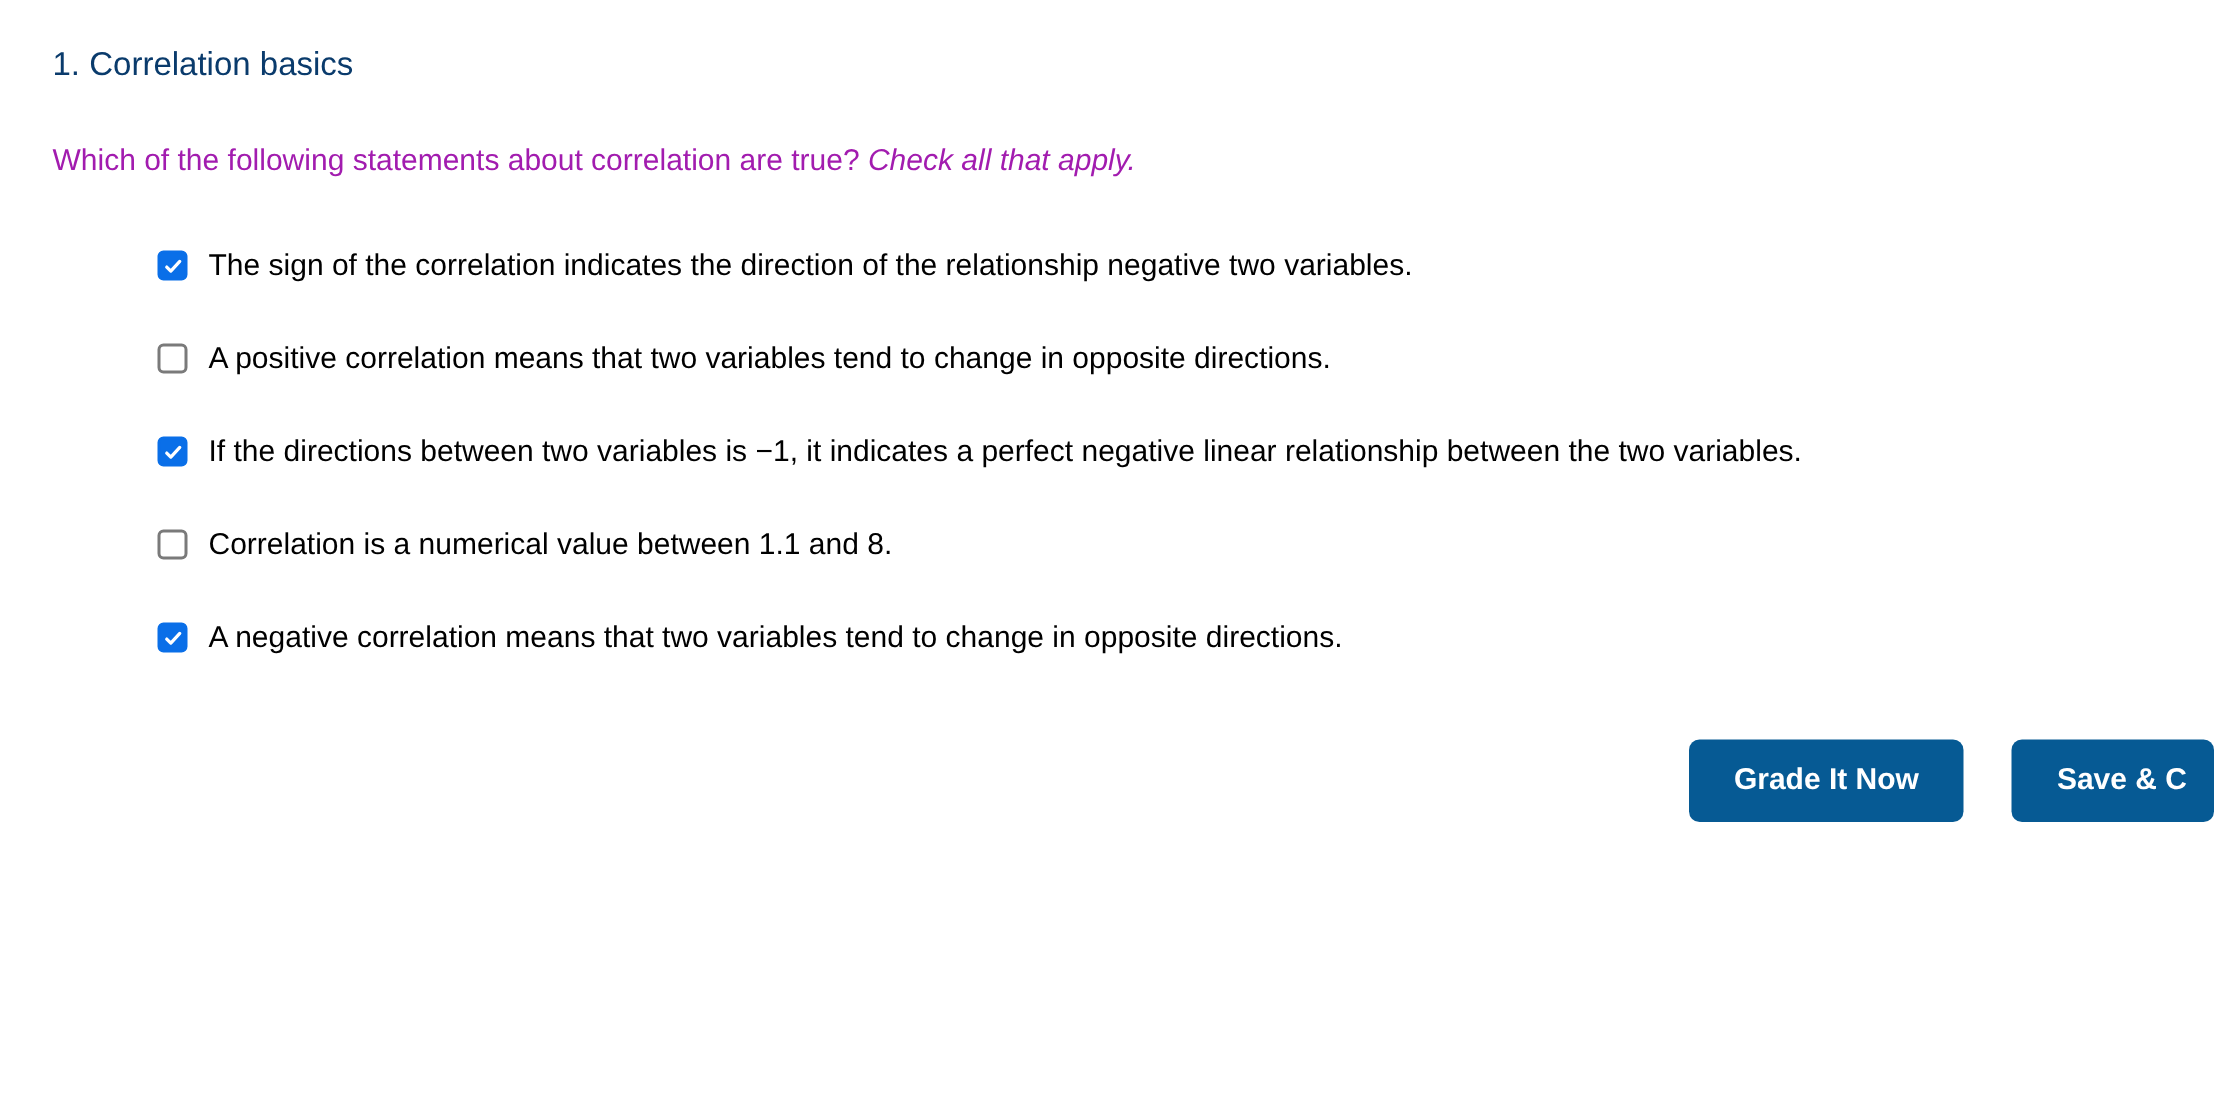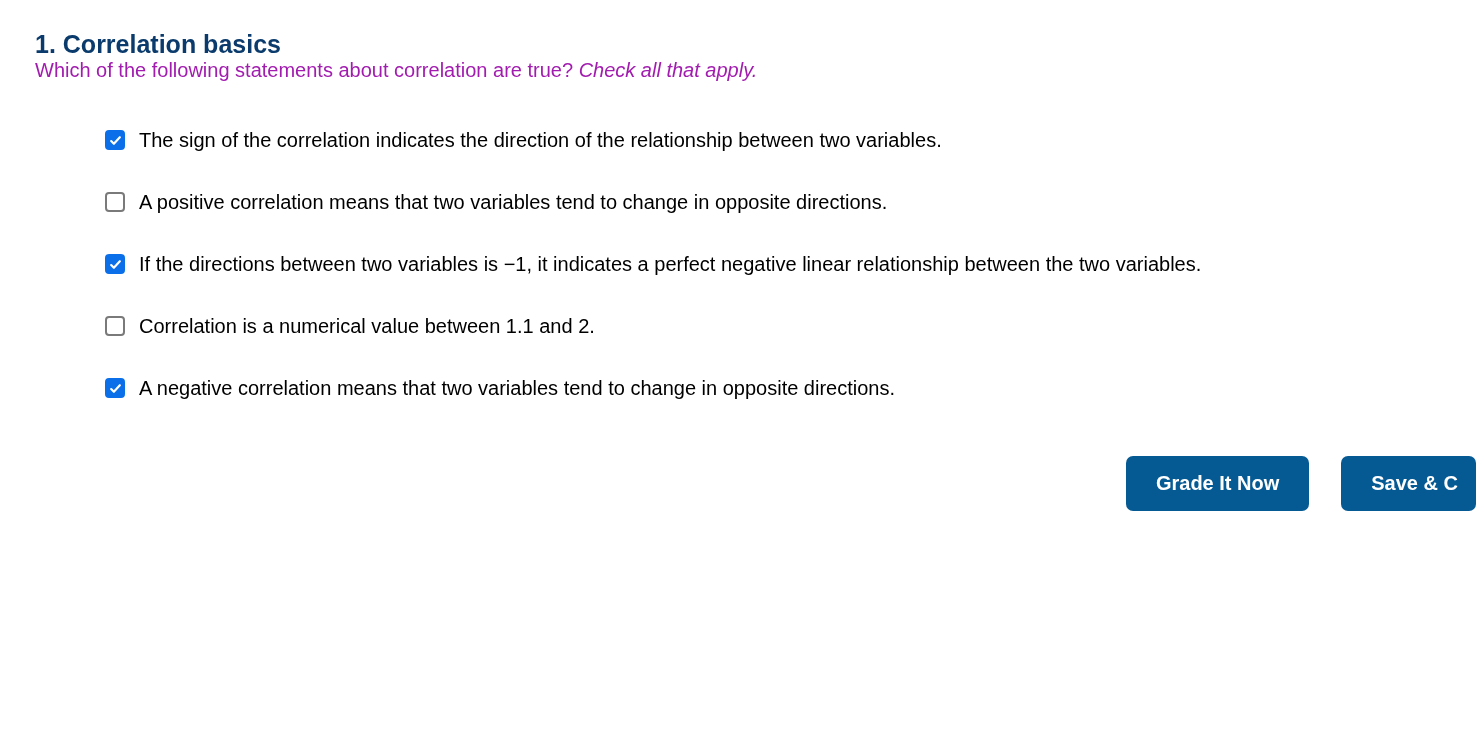--- a/index.html
+++ b/index.html
@@ -10,23 +10,24 @@
     body {
       font-family: Arial, Helvetica, sans-serif;
       font-size: 20px;
       color: #000;
       background: #fff;
       padding: 30px 0 30px 35px;
       width: 1476px;
       overflow-x: hidden;
     }
     .question-title {
-      font-weight: bold;
+      font-weight: normal;
       color: #0a3b6c;
-      font-size: 25px;
+      font-size: 22px;
+      margin-bottom: 40px;
     }
     .question-prompt {
       font-size: 20px;
       margin-bottom: 45px;
       color: #a21caf;
     }
     .question-prompt .italic {
       font-style: italic;
     }
     .options {
@@ -100,37 +101,37 @@
   <span>Which of the following statements about correlation are true? </span><span class="italic">Check all that apply.</span>
 </div>
 
 <div class="options">
     <div class="option-row">
       <div class="checkbox checked">
         <svg viewBox="0 0 24 24" fill="none" stroke="#fff" stroke-width="4" stroke-linecap="round" stroke-linejoin="round">
           <polyline points="4 13 9 18 20 6"></polyline>
         </svg>
       </div>
-      <div class="option-label">The sign of the correlation indicates the direction of the relationship between two variables.</div>
+      <div class="option-label">The sign of the correlation indicates the direction of the relationship negative two variables.</div>
     </div>
     <div class="option-row">
       <div class="checkbox unchecked"></div>
       <div class="option-label">A positive correlation means that two variables tend to change in opposite directions.</div>
     </div>
     <div class="option-row">
       <div class="checkbox checked">
         <svg viewBox="0 0 24 24" fill="none" stroke="#fff" stroke-width="4" stroke-linecap="round" stroke-linejoin="round">
           <polyline points="4 13 9 18 20 6"></polyline>
         </svg>
       </div>
       <div class="option-label">If the directions between two variables is −1, it indicates a perfect negative linear relationship between the two variables.</div>
     </div>
     <div class="option-row">
       <div class="checkbox unchecked"></div>
-      <div class="option-label">Correlation is a numerical value between 1.1 and 2.</div>
+      <div class="option-label">Correlation is a numerical value between 1.1 and 8.</div>
     </div>
     <div class="option-row">
       <div class="checkbox checked">
         <svg viewBox="0 0 24 24" fill="none" stroke="#fff" stroke-width="4" stroke-linecap="round" stroke-linejoin="round">
           <polyline points="4 13 9 18 20 6"></polyline>
         </svg>
       </div>
       <div class="option-label">A negative correlation means that two variables tend to change in opposite directions.</div>
     </div>
   </div>

